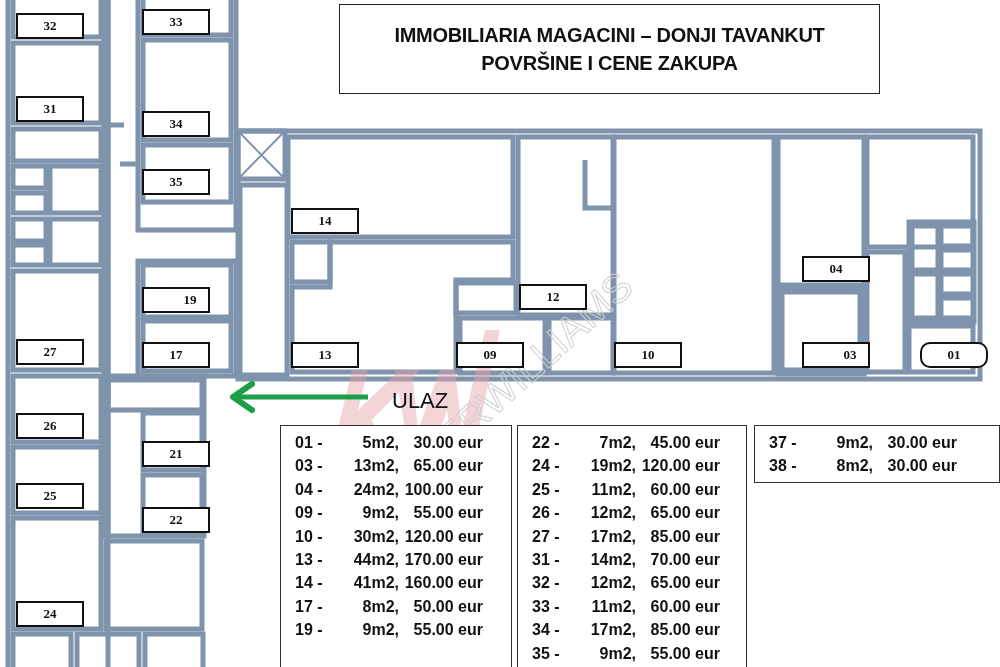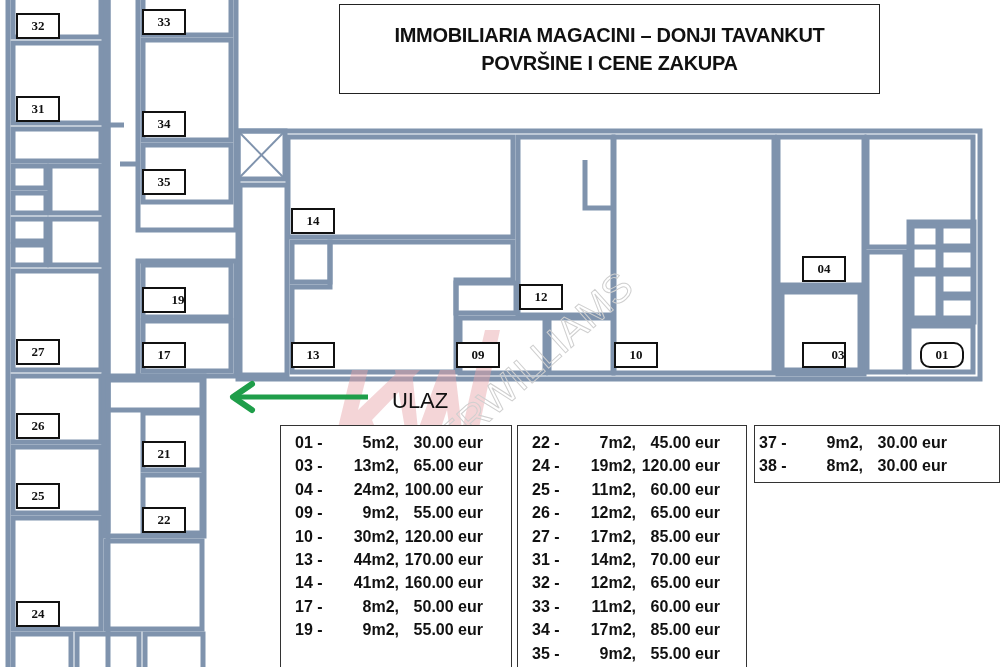--- a/index.html
+++ b/index.html
@@ -7,21 +7,21 @@
   #plan { position:absolute; left:0; top:0; width:1000px; height:667px; }
   .wall { fill:none; stroke:#7f93ad; stroke-width:5; }
   .title-box {
     position:absolute; left:339px; top:4px; width:541px; height:90px;
     border:1.5px solid #222; background:#fff; box-sizing:border-box;
     display:flex; flex-direction:column; align-items:center; justify-content:center;
     font-family:"Liberation Sans", sans-serif; font-weight:bold; font-size:20px; line-height:28px; color:#111;
     letter-spacing:-0.3px;
   }
   .unit-label {
-    position:absolute; width:44px; height:26px; border:2px solid #111; background:#fff; box-sizing:border-box;
+    position:absolute; width:68px; height:26px; border:2px solid #111; background:#fff; box-sizing:border-box;
     font-family:"Liberation Serif", serif; font-weight:bold; font-size:13px; color:#111;
     display:flex; align-items:center; justify-content:center;
   }
   .entry-label { position:absolute; left:392px; top:388px; font-size:22px; color:#111; font-family:"Liberation Sans", sans-serif; }
   .price-box {
     position:absolute; border:1.5px solid #333; background:#fff; box-sizing:border-box;
     font-family:"Liberation Sans", sans-serif; font-weight:bold; font-size:16px; color:#111;
   }
   .price-row { height:23.4px; line-height:23.4px; white-space:pre; display:flex; }
   .pr-id { width:44px; }
@@ -162,16 +162,16 @@
     <div class="price-row"><span class="pr-id">24 -</span><span class="pr-area">19m2,</span><span class="pr-price">120.00 eur</span></div>
     <div class="price-row"><span class="pr-id">25 -</span><span class="pr-area">11m2,</span><span class="pr-price">60.00 eur</span></div>
     <div class="price-row"><span class="pr-id">26 -</span><span class="pr-area">12m2,</span><span class="pr-price">65.00 eur</span></div>
     <div class="price-row"><span class="pr-id">27 -</span><span class="pr-area">17m2,</span><span class="pr-price">85.00 eur</span></div>
     <div class="price-row"><span class="pr-id">31 -</span><span class="pr-area">14m2,</span><span class="pr-price">70.00 eur</span></div>
     <div class="price-row"><span class="pr-id">32 -</span><span class="pr-area">12m2,</span><span class="pr-price">65.00 eur</span></div>
     <div class="price-row"><span class="pr-id">33 -</span><span class="pr-area">11m2,</span><span class="pr-price">60.00 eur</span></div>
     <div class="price-row"><span class="pr-id">34 -</span><span class="pr-area">17m2,</span><span class="pr-price">85.00 eur</span></div>
     <div class="price-row"><span class="pr-id">35 -</span><span class="pr-area">9m2,</span><span class="pr-price">55.00 eur</span></div>
   </div>
-<div class="price-box" style="left:754px; top:425px; width:246px; height:58px; padding:5px 0 0 4px;">
+<div class="price-box" style="left:754px; top:425px; width:246px; height:58px; padding:5px 0 0 14px;">
     <div class="price-row"><span class="pr-id">37 -</span><span class="pr-area">9m2,</span><span class="pr-price">30.00 eur</span></div>
     <div class="price-row"><span class="pr-id">38 -</span><span class="pr-area">8m2,</span><span class="pr-price">30.00 eur</span></div>
   </div>
 
 </body></html>

